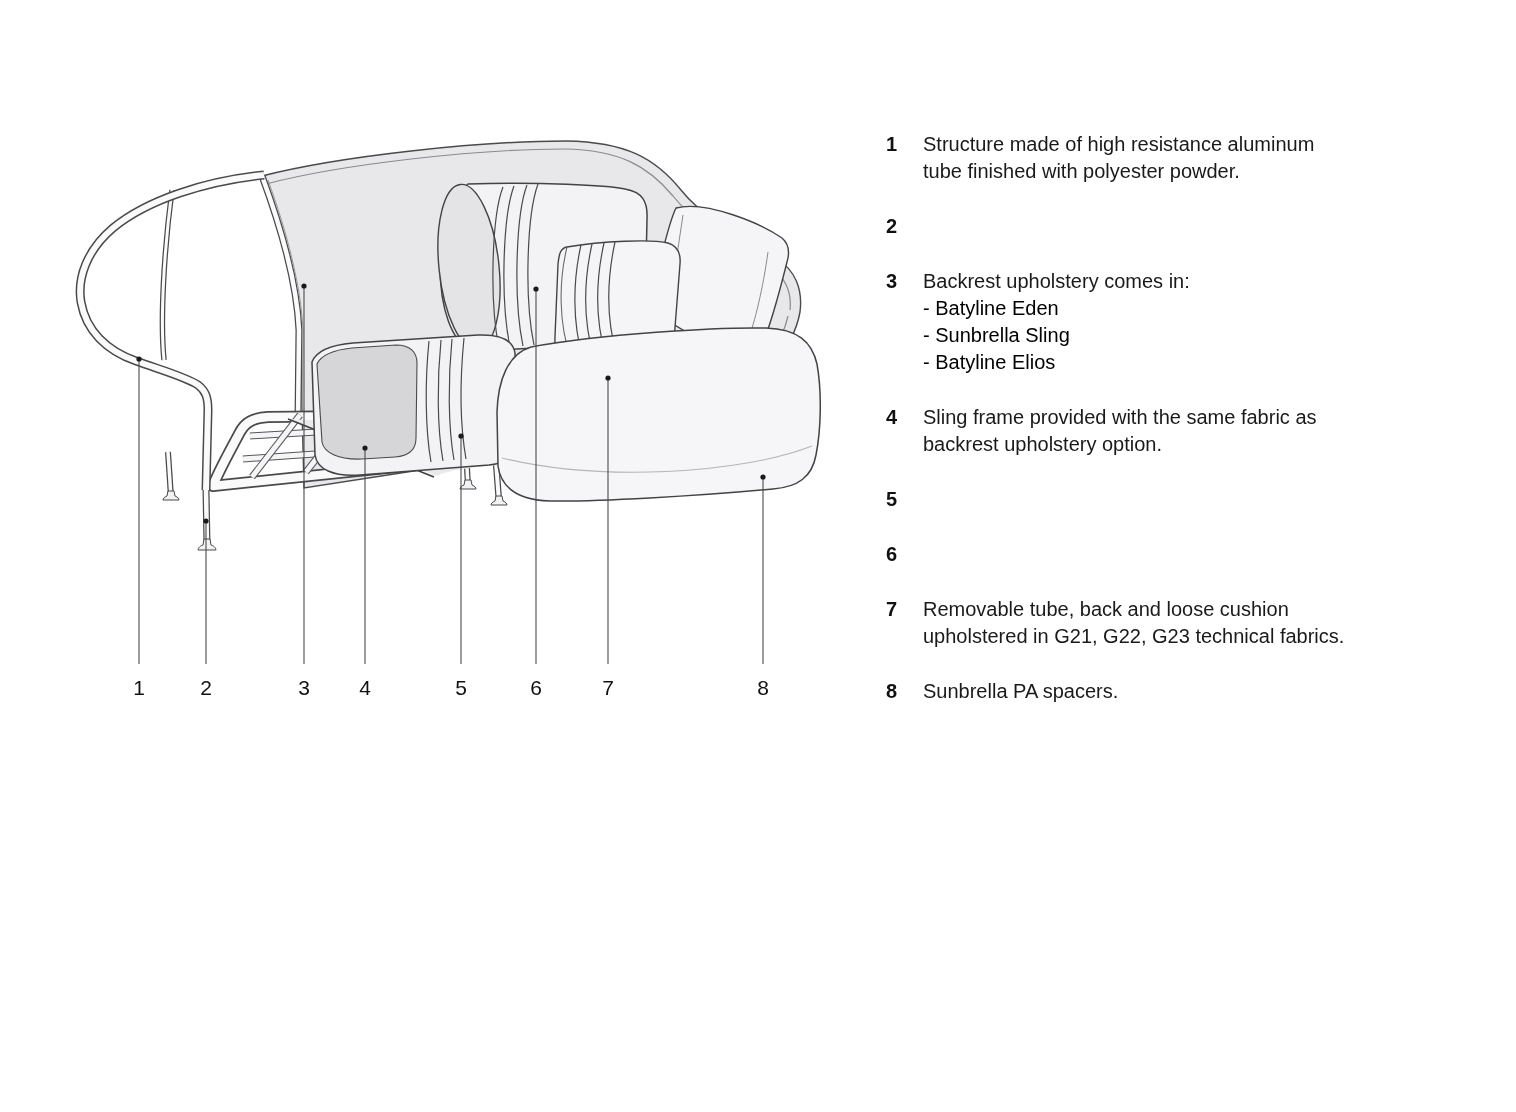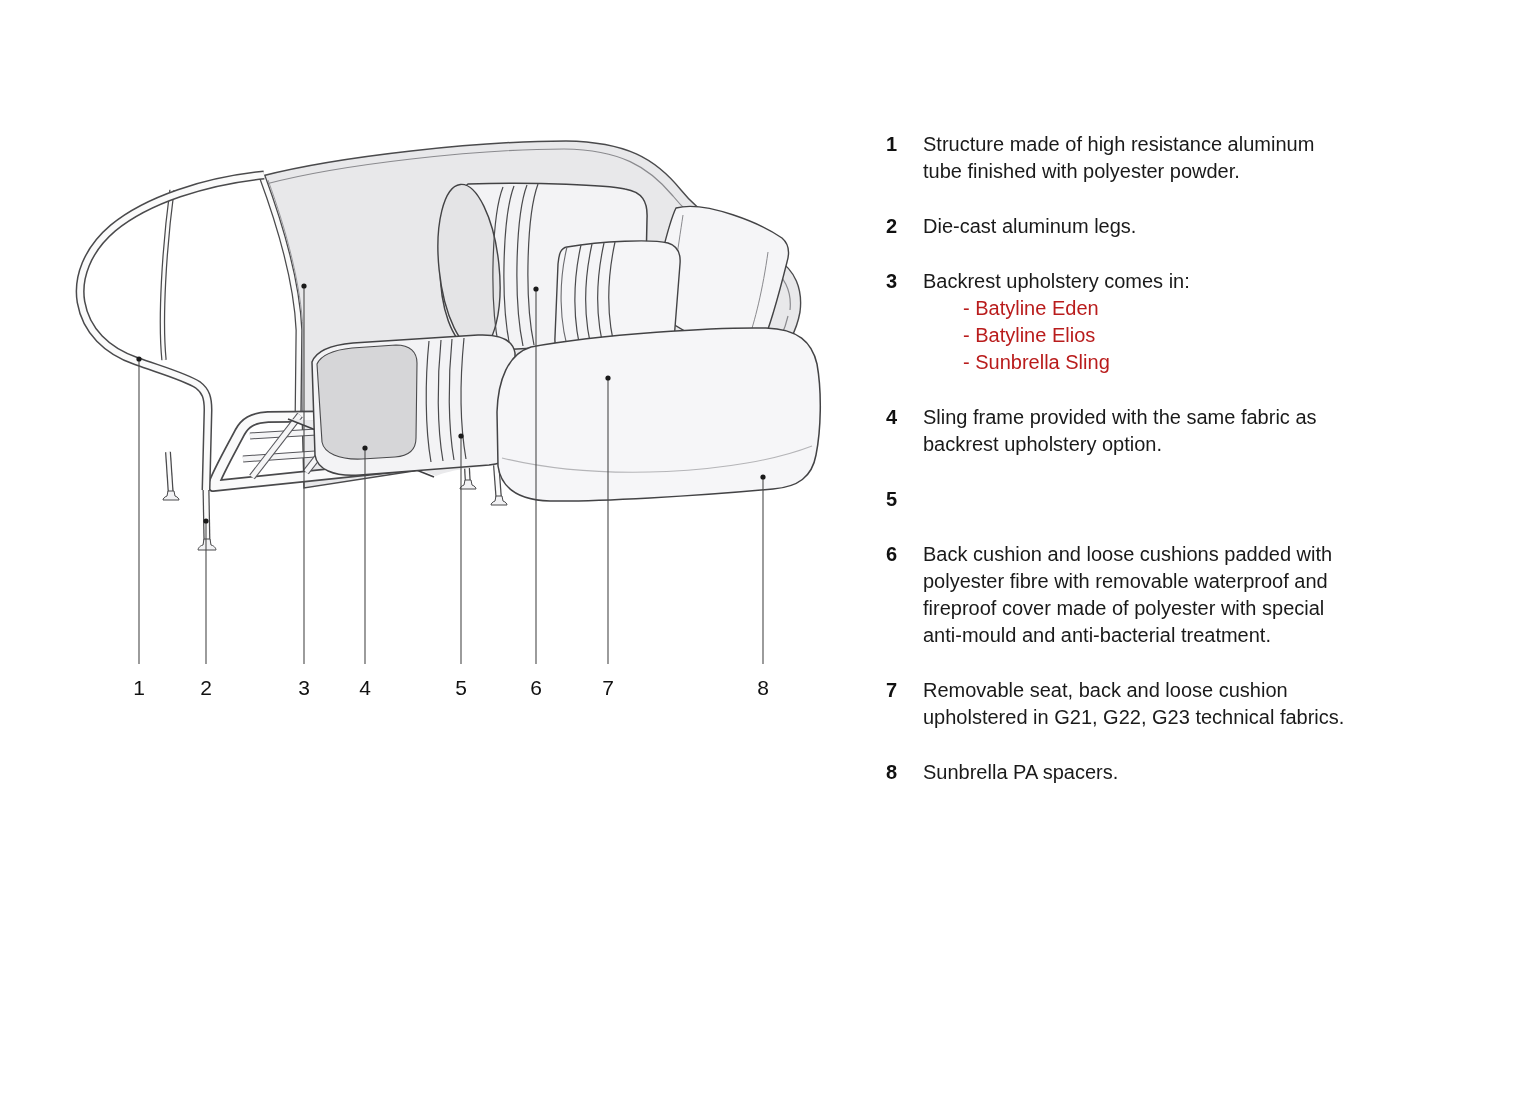--- a/index.html
+++ b/index.html
@@ -15,21 +15,21 @@
   .specs {
     position:absolute; left:886px; top:131px; width:505px;
   }
   .spec-item {
     display:grid; grid-template-columns:37px 435px;
     margin-bottom:28px;
     font-size:20px; line-height:27px;
   }
   .spec-num { font-weight:bold; color:#111111; }
   .spec-text { color:#1a1a1a; }
-  .spec-sub { color:#b91c1c;margin-left:40px; }
+  .spec-sub { color:#000000; }
 </style>
 </head>
 <body>
 
 <div class="stage">
 
   <div class="diagram-wrap">
     <svg width="860" height="720" viewBox="0 0 860 720">
 
       <g>
@@ -243,45 +243,43 @@
   </div>
 
   <div class="specs">
     <div class="spec-item">
       <div class="spec-num">1</div>
       <div class="spec-text">Structure made of high resistance aluminum tube finished with polyester powder.</div>
     </div>
 
     <div class="spec-item">
       <div class="spec-num">2</div>
-      <div class="spec-text">Die-cast aluminum legs.</div>
     </div>
 
     <div class="spec-item">
       <div class="spec-num">3</div>
-      <div class="spec-text">Backrest upholstery comes in:<div class="spec-sub">- Batyline Eden</div><div class="spec-sub">- Batyline Elios</div><div class="spec-sub">- Sunbrella Sling</div></div>
+      <div class="spec-text">Backrest upholstery comes in:<div class="spec-sub">- Batyline Eden</div><div class="spec-sub">- Sunbrella Sling</div><div class="spec-sub">- Batyline Elios</div></div>
     </div>
 
     <div class="spec-item">
       <div class="spec-num">4</div>
       <div class="spec-text">Sling frame provided with the same fabric as backrest upholstery option.</div>
     </div>
 
     <div class="spec-item">
       <div class="spec-num">5</div>
     </div>
 
     <div class="spec-item">
       <div class="spec-num">6</div>
-      <div class="spec-text">Back cushion and loose cushions padded with polyester fibre with removable waterproof and fireproof cover made of polyester with special anti-mould and anti-bacterial treatment.</div>
     </div>
 
     <div class="spec-item">
       <div class="spec-num">7</div>
-      <div class="spec-text">Removable seat, back and loose cushion upholstered in G21, G22, G23 technical fabrics.</div>
+      <div class="spec-text">Removable tube, back and loose cushion upholstered in G21, G22, G23 technical fabrics.</div>
     </div>
 
     <div class="spec-item">
       <div class="spec-num">8</div>
       <div class="spec-text">Sunbrella PA spacers.</div>
     </div>
   </div>
 
 </div>
 

